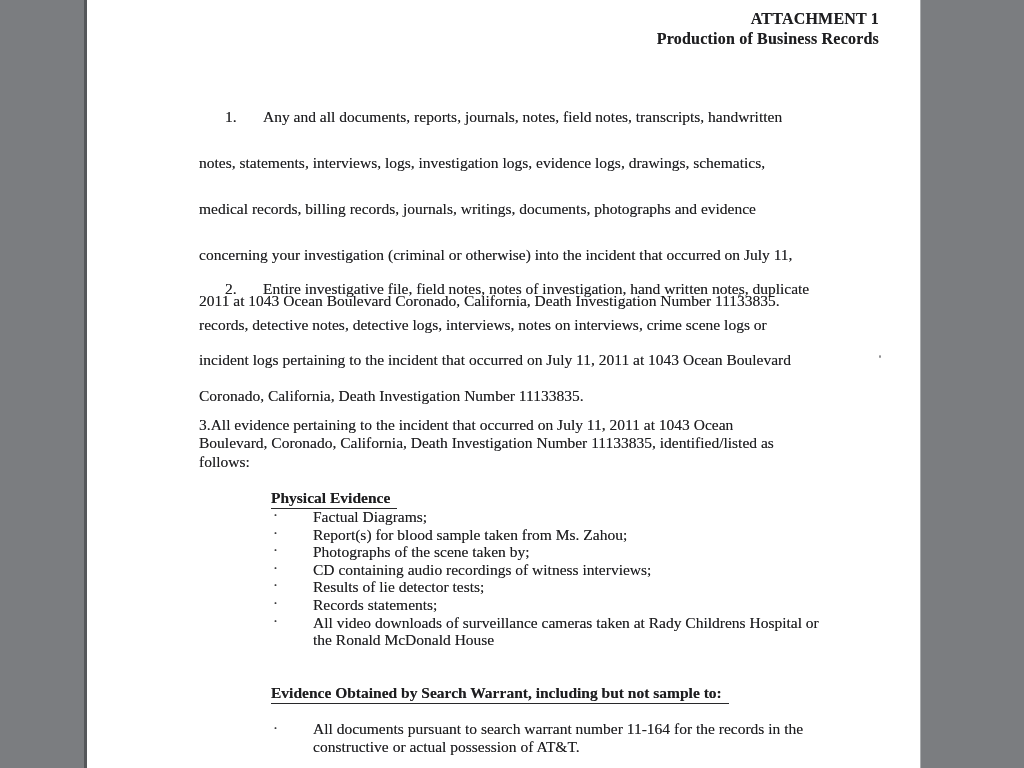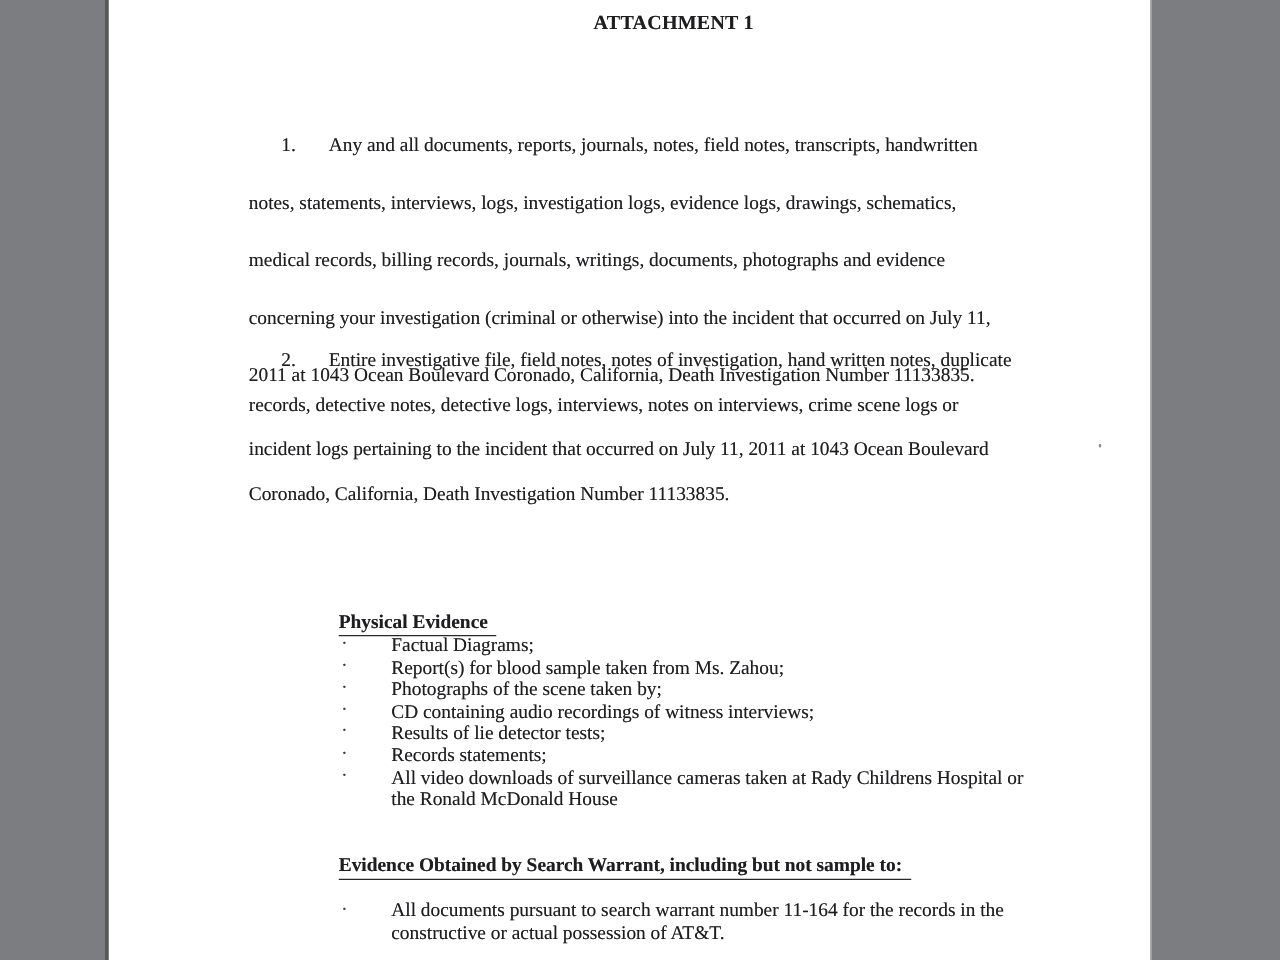--- a/index.html
+++ b/index.html
@@ -26,21 +26,21 @@
     box-sizing: border-box;
   }
   .page * { color: #1e1e20; }
   .txt {
     text-shadow: 0 0 0.5px rgba(30,30,32,0.55);
   }
   .doc-title {
     position: absolute;
     left: 112px; top: 9px;
     width: 680px;
-    text-align: center;
+    text-align: right;
     font-weight: bold;
     font-size: 16px;
     line-height: 19.5px;
     letter-spacing: 0.2px;
   }
   .para {
     position: absolute;
     left: 112px;
     width: 664px;
     font-size: 15.5px;
@@ -98,33 +98,37 @@
   .speck-2 { left: 792px; top: 355px; width: 2px; height: 3px; }
 </style>
 </head>
 <body>
 
 <div class="backdrop">
   <div class="page">
 
     <div class="doc-title">
       <div class="txt">ATTACHMENT 1</div>
+      <div class="txt">Production of Business Records</div>
     </div>
 
     <div class="para para-1 txt"><span class="num">1.</span><span>Any and all documents, reports, journals, notes, field notes, transcripts, handwritten
 notes, statements, interviews, logs, investigation logs, evidence logs, drawings, schematics,
 medical records, billing records, journals, writings, documents, photographs and evidence
 concerning your investigation (criminal or otherwise) into the incident that occurred on July 11,
 2011 at 1043 Ocean Boulevard Coronado, California, Death Investigation Number 11133835.</span></div>
 
     <div class="para para-2 txt"><span class="num">2.</span><span>Entire investigative file, field notes, notes of investigation, hand written notes, duplicate
 records, detective notes, detective logs, interviews, notes on interviews, crime scene logs or
 incident logs pertaining to the incident that occurred on July 11, 2011 at 1043 Ocean Boulevard
 Coronado, California, Death Investigation Number 11133835.</span></div>
 
+    <div class="para para-3 txt"><span>3.All evidence pertaining to the incident that occurred on July 11, 2011 at 1043 Ocean
+Boulevard, Coronado, California, Death Investigation Number 11133835, identified/listed as
+follows:</span></div>
 
     <div class="sec-heading sec1-heading txt">Physical Evidence</div>
 
     <div class="items items-1">
       <div class="item txt"><span class="bullet">·</span><span>Factual Diagrams;</span></div>
       <div class="item txt"><span class="bullet">·</span><span>Report(s) for blood sample taken from Ms. Zahou;</span></div>
       <div class="item txt"><span class="bullet">·</span><span>Photographs of the scene taken by;</span></div>
       <div class="item txt"><span class="bullet">·</span><span>CD containing audio recordings of witness interviews;</span></div>
       <div class="item txt"><span class="bullet">·</span><span>Results of lie detector tests;</span></div>
       <div class="item txt"><span class="bullet">·</span><span>Records statements;</span></div>

